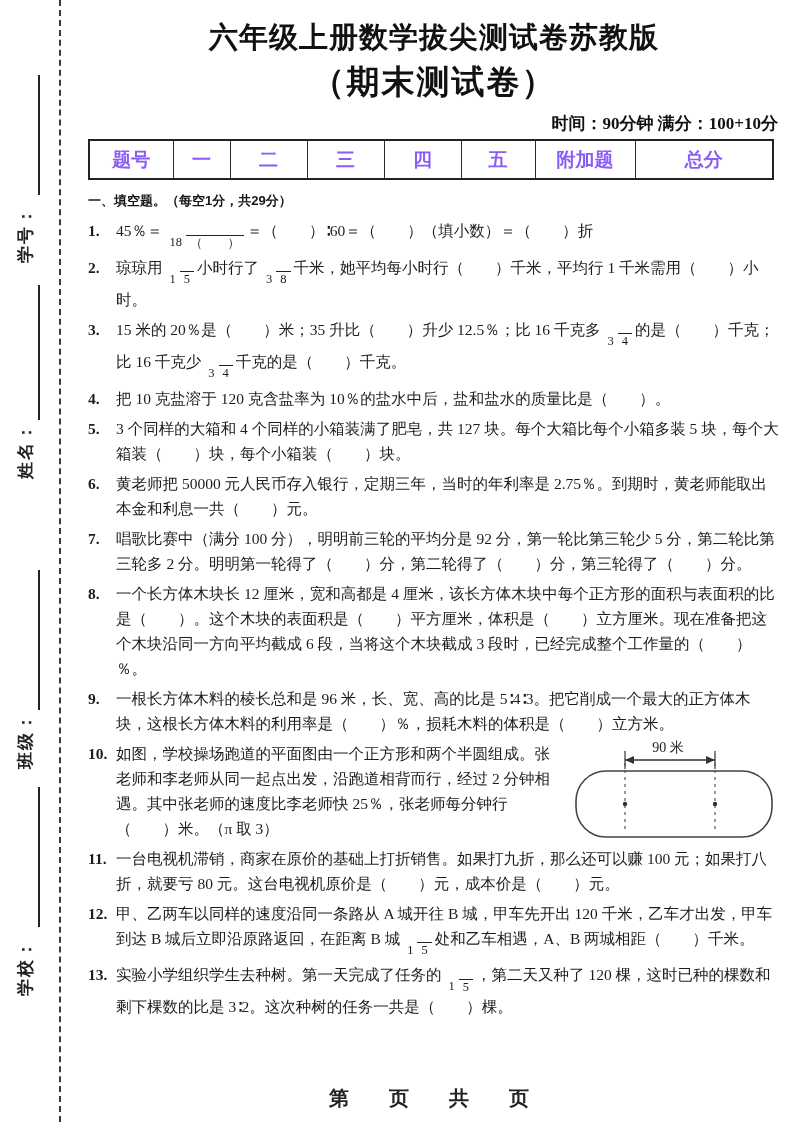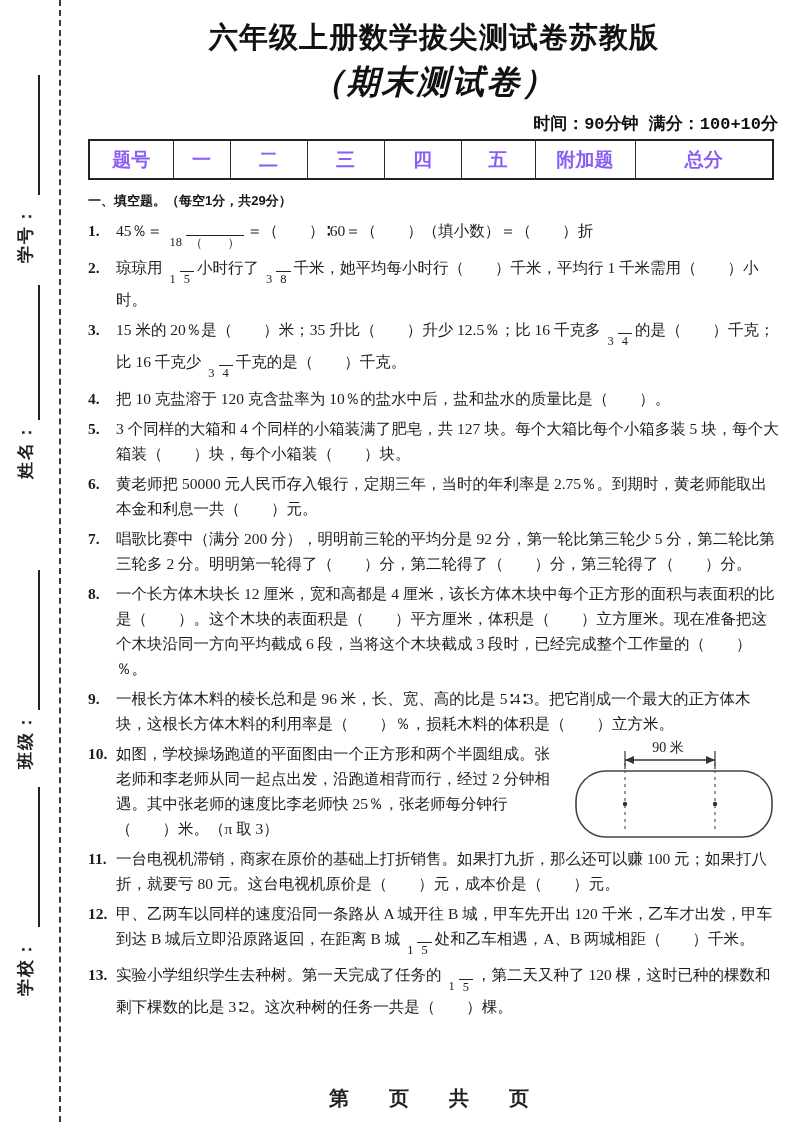--- a/index.html
+++ b/index.html
@@ -30,25 +30,24 @@
     margin:20px 0 0;text-align:center;
     font-family:"Liberation Sans", sans-serif;
     font-size:29px;line-height:1.2;font-weight:bold;color:#111;
     letter-spacing:1px;
   }
   .subtitle{
     margin:6px 0 0;text-align:center;
     font-family:"Liberation Sans", sans-serif;
     font-size:33px;line-height:1.25;font-weight:bold;color:#111;
     letter-spacing:2px;
-    font-style:italic;
   }
   .meta{
     margin:10px 2px 4px 0;text-align:right;
-    font-family:Liberation Mono, monospace;
+    font-family:Liberation Serif, serif;
     font-size:17px;font-weight:bold;color:#111;
   }
 
   
   table.score{
     border-collapse:collapse;table-layout:fixed;width:684px;
     border:2.5px solid #222;
   }
   table.score td{
     border:1.5px solid #2a2a2a;text-align:center;vertical-align:middle;
@@ -154,21 +153,21 @@
         <div class="q"><span class="qnum">3.</span><span>15 米的 20％是（　　）米；35 升比（　　）升少 12.5％；比 16 千克多<span class="frac">
               <span class="fn">3</span>
               <span class="fd">4</span>
             </span>的是（　　）千克；比 16 千克少<span class="frac">
               <span class="fn">3</span>
               <span class="fd">4</span>
             </span>千克的是（　　）千克。</span></div>
         <div class="q"><span class="qnum">4.</span><span>把 10 克盐溶于 120 克含盐率为 10％的盐水中后，盐和盐水的质量比是（　　）。</span></div>
         <div class="q"><span class="qnum">5.</span><span>3 个同样的大箱和 4 个同样的小箱装满了肥皂，共 127 块。每个大箱比每个小箱多装 5 块，每个大箱装（　　）块，每个小箱装（　　）块。</span></div>
         <div class="q"><span class="qnum">6.</span><span>黄老师把 50000 元人民币存入银行，定期三年，当时的年利率是 2.75％。到期时，黄老师能取出本金和利息一共（　　）元。</span></div>
-        <div class="q"><span class="qnum">7.</span><span>唱歌比赛中（满分 200 分），明明前三轮的平均分是 92 分，第一轮比第三轮少 5 分，第二轮比第三轮多 2 分。明明第一轮得了（　　）分，第二轮得了（　　）分，第三轮得了（　　）分。</span></div>
+        <div class="q"><span class="qnum">7.</span><span>唱歌比赛中（满分 100 分），明明前三轮的平均分是 92 分，第一轮比第三轮少 5 分，第二轮比第三轮多 2 分。明明第一轮得了（　　）分，第二轮得了（　　）分，第三轮得了（　　）分。</span></div>
         <div class="q"><span class="qnum">8.</span><span>一个长方体木块长 12 厘米，宽和高都是 4 厘米，该长方体木块中每个正方形的面积与表面积的比是（　　）。这个木块的表面积是（　　）平方厘米，体积是（　　）立方厘米。现在准备把这个木块沿同一方向平均截成 6 段，当将这个木块截成 3 段时，已经完成整个工作量的（　　）％。</span></div>
         <div class="q"><span class="qnum">9.</span><span>一根长方体木料的棱长总和是 96 米，长、宽、高的比是 5∶4∶3。把它削成一个最大的正方体木块，这根长方体木料的利用率是（　　）％，损耗木料的体积是（　　）立方米。</span></div>
         <div class="q"><div class="diagram">
             <svg width="212" height="104" viewBox="0 0 212 104">
               <text x="100" y="13" text-anchor="middle" font-size="14" fill="#222">90 米</text>
               <line x1="57" y1="21" x2="147" y2="21" stroke="#333" stroke-width="1.4"></line>
               <path d="M57 21 L66 17 L66 25 Z" fill="#333"></path>
               <path d="M147 21 L138 17 L138 25 Z" fill="#333"></path>
               <line x1="57" y1="12" x2="57" y2="30" stroke="#333" stroke-width="1.2"></line>
               <line x1="147" y1="12" x2="147" y2="30" stroke="#333" stroke-width="1.2"></line>

